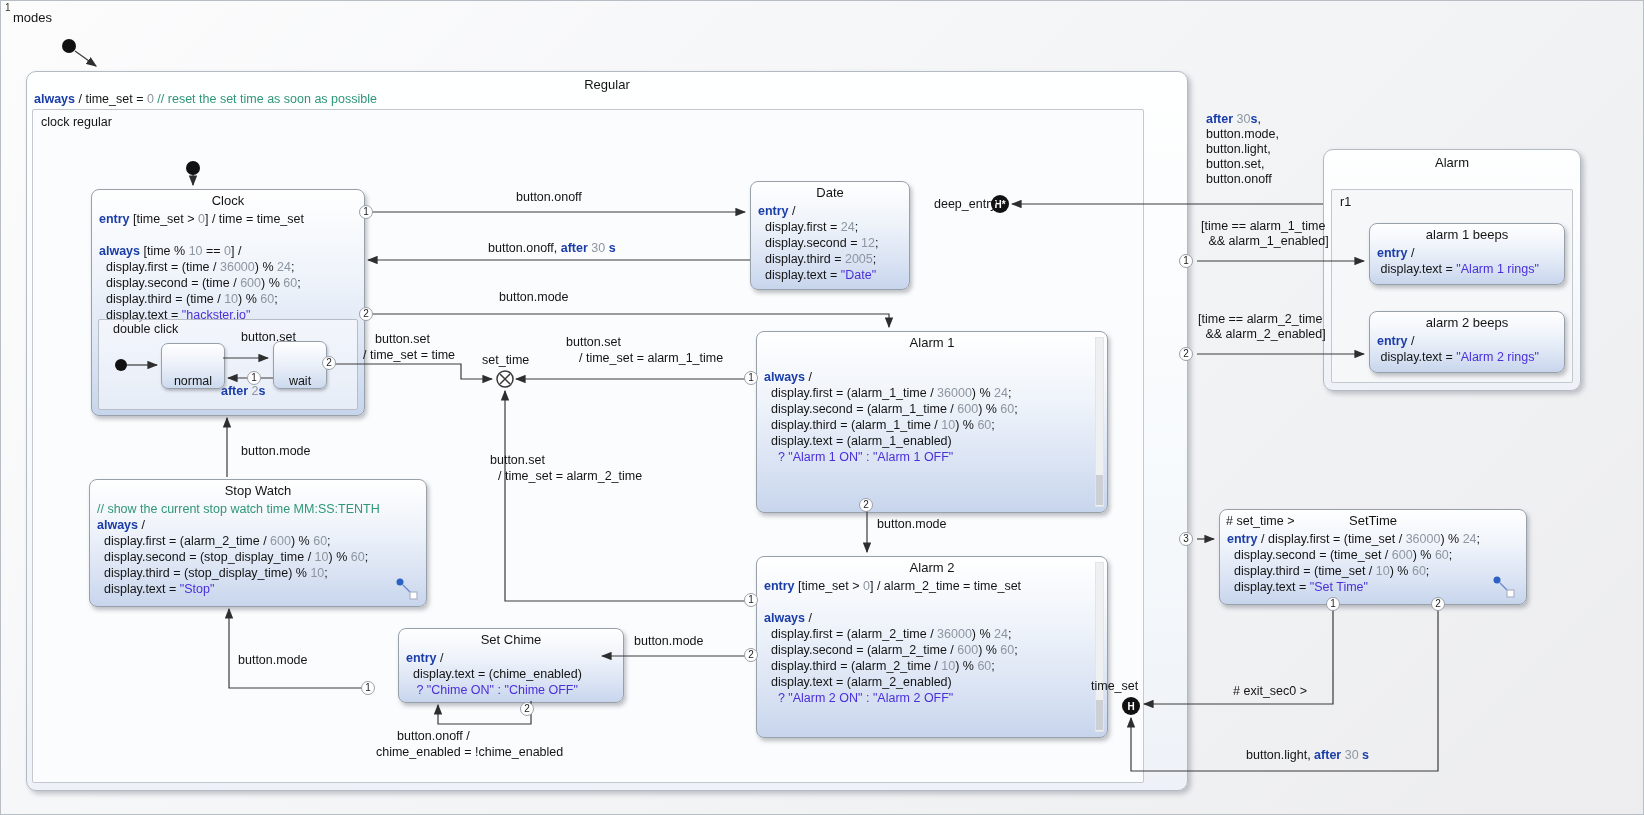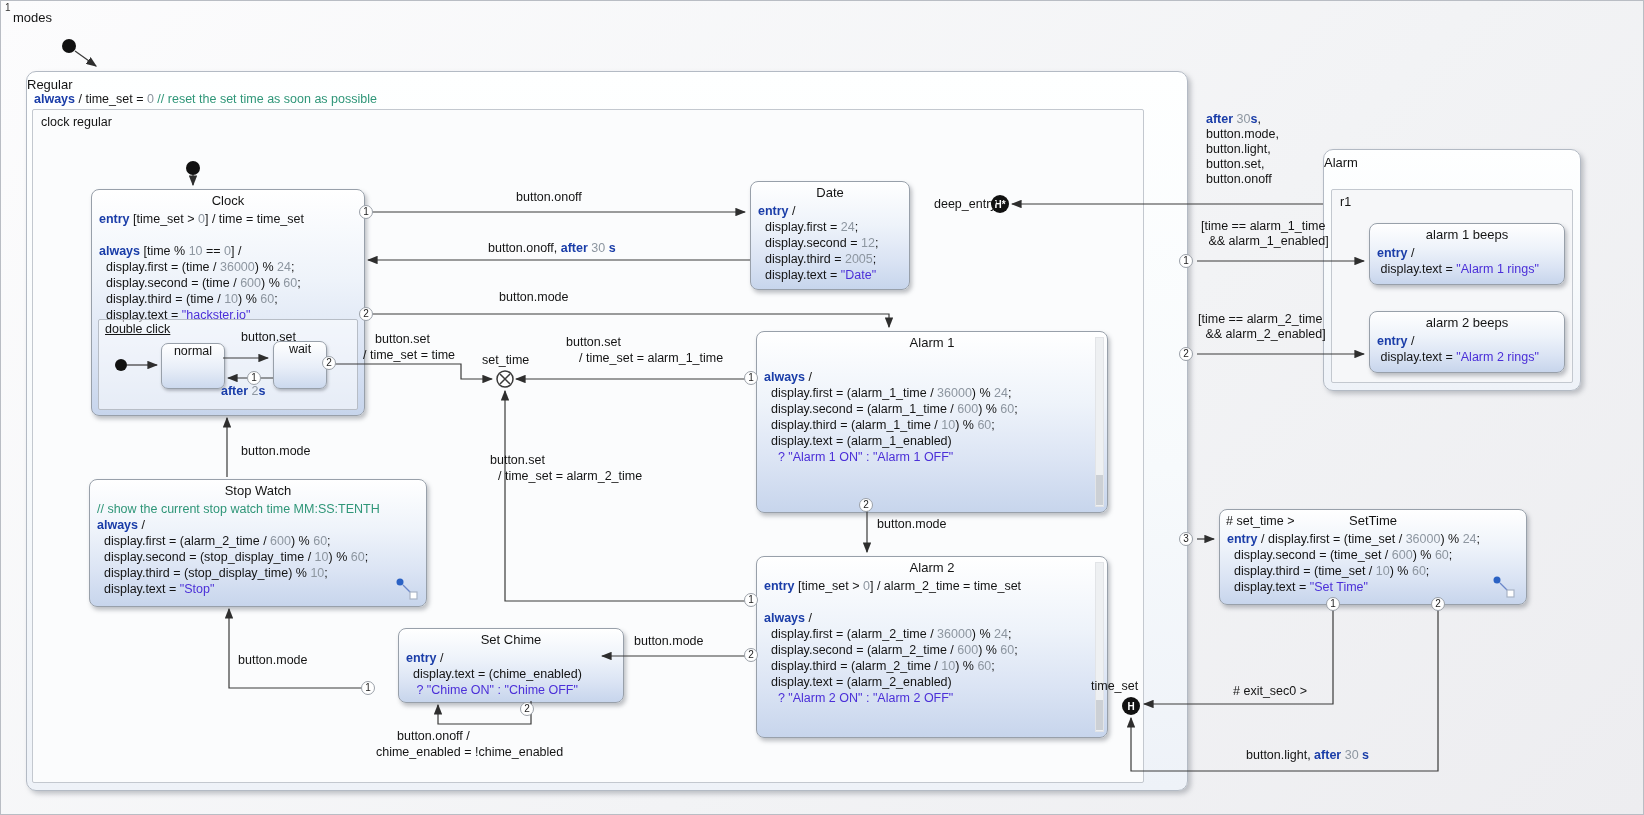--- a/index.html
+++ b/index.html
@@ -6,34 +6,34 @@
   #canvas{position:relative;width:1644px;height:815px;overflow:hidden;
     background:linear-gradient(135deg,#fcfcfd 0%,#f2f3f5 60%,#ededf0 100%);
     border:1px solid #b9bdc4; box-sizing:border-box;
     font-family:"Liberation Sans",sans-serif;color:#141414;}
   .abs{position:absolute;}
   .root-index{left:4px;top:1px;font-size:10px;color:#333;}
   .root-label{left:12px;top:9px;font-size:13px;}
   .composite{position:absolute;border:1px solid #b3bac4;border-radius:10px;
     background:linear-gradient(180deg,#feffff 0%,#f7fafc 55%,#eef2f8 100%);
     box-shadow:3px 3px 5px rgba(110,115,125,.40);}
-  .comp-title{text-align:left;font-size:13px;padding-top:5px;}
+  .comp-title{text-align:center;font-size:13px;padding-top:5px;}
   .reaction{position:absolute;font-size:12.5px;white-space:pre;}
   .region{position:absolute;border:1px solid #c3c8cf;border-radius:2px;background:#fbfcfd;}
   .region-label{padding:5px 0 0 8px;font-size:12.5px;}
   .state{position:absolute;border:1px solid #98a0aa;border-radius:8px;
     background:linear-gradient(180deg,#ffffff 0%,#eef3fa 40%,#dbe4f4 72%,#c7d5ec 100%);
     box-shadow:2px 3px 4px rgba(110,115,125,.45);
     font-size:12.5px;line-height:16px;overflow:hidden;}
   .state .title{text-align:center;font-size:13px;padding:3px 0 1px 0;height:17px;}
   .state .line{white-space:pre;padding-left:7px;height:16px;}
   .smallstate{position:absolute;border:1px solid #98a0aa;border-radius:7px;
     background:linear-gradient(180deg,#ffffff 0%,#e8eef8 55%,#ccd9ee 100%);
     box-shadow:1px 2px 3px rgba(110,115,125,.45);
-    font-size:12.5px;display:flex;align-items:flex-start;justify-content:center;}
+    font-size:12.5px;display:flex;align-items:flex-end;justify-content:center;}
   .subregion{position:absolute;border:1px solid #b7bdc6;border-radius:2px;background:rgba(255,255,255,.55);}
   .tlabel{position:absolute;font-size:12.5px;line-height:15px;white-space:pre;color:#141414;}
   .badge{position:absolute;width:14px;height:14px;box-sizing:border-box;border:1px solid #9aa0a8;
     border-radius:50%;background:#fff;font-size:10px;line-height:12px;text-align:center;color:#222;z-index:6;}
   .seg-k{color:#1a3da8;font-weight:bold;}
   .seg-n{color:#8d96a0;}
   .seg-s{color:#4b2fd8;}
   .seg-c{color:#2f9678;}
   .seg-p{color:#141414;}
   .vscroll{position:absolute;width:7px;background:#eef0f2;border:1px solid #e2e4e7;z-index:5;}
@@ -62,21 +62,21 @@
     <div class="line"><span class="seg-k">entry</span><span class="seg-p"> [time_set &gt; </span><span class="seg-n">0</span><span class="seg-p">] / time = time_set</span></div>
     <div class="line"></div>
     <div class="line"><span class="seg-k">always</span><span class="seg-p"> [time % </span><span class="seg-n">10</span><span class="seg-p"> == </span><span class="seg-n">0</span><span class="seg-p">] /</span></div>
     <div class="line"><span class="seg-p">  display.first = (time / </span><span class="seg-n">36000</span><span class="seg-p">) % </span><span class="seg-n">24</span><span class="seg-p">;</span></div>
     <div class="line"><span class="seg-p">  display.second = (time / </span><span class="seg-n">600</span><span class="seg-p">) % </span><span class="seg-n">60</span><span class="seg-p">;</span></div>
     <div class="line"><span class="seg-p">  display.third = (time / </span><span class="seg-n">10</span><span class="seg-p">) % </span><span class="seg-n">60</span><span class="seg-p">;</span></div>
     <div class="line"><span class="seg-p">  display.text = </span><span class="seg-s">"hackster.io"</span></div>
   </div>
 
   <div class="subregion" style="left:97px;top:318px;width:258px;height:89px;z-index:3;">
-    <div class="region-label" style="padding-left:6px;padding-top:2px;text-decoration:underline;">double click</div>
+    <div class="region-label" style="padding-left:14px;padding-top:2px;">double click</div>
   </div>
   <div class="smallstate" style="left:160px;top:342px;width:62px;height:44px;z-index:3;">
       <span>normal</span>
     </div>
   <div class="smallstate" style="left:272px;top:340px;width:52px;height:46px;z-index:3;">
       <span>wait</span>
     </div>
 
   <div class="state" style="left:749px;top:180px;width:158px;height:107px;z-index:2;">
     <div class="title">Date</div>

